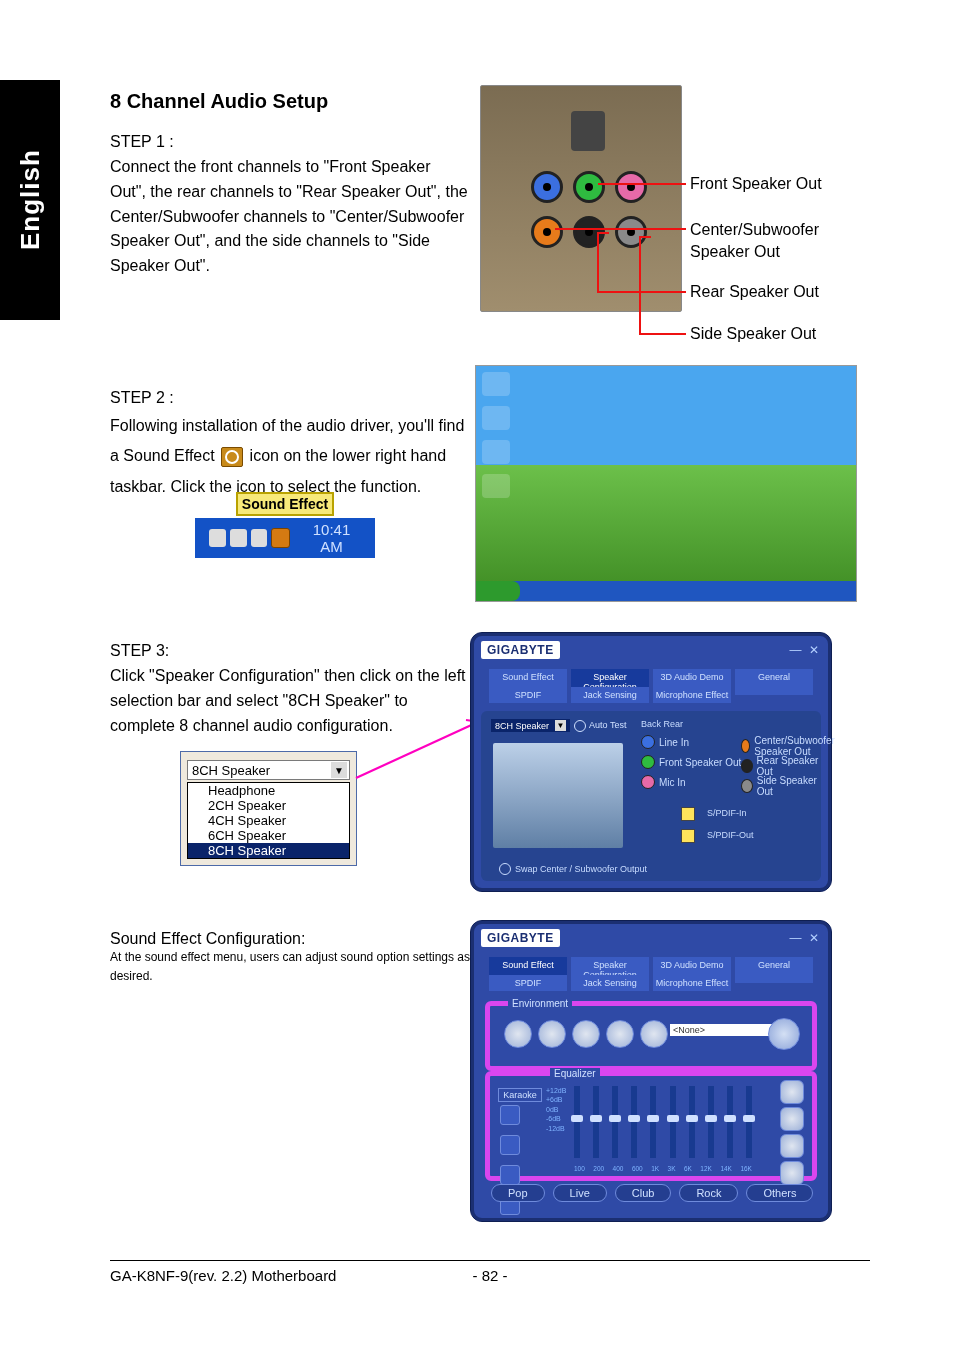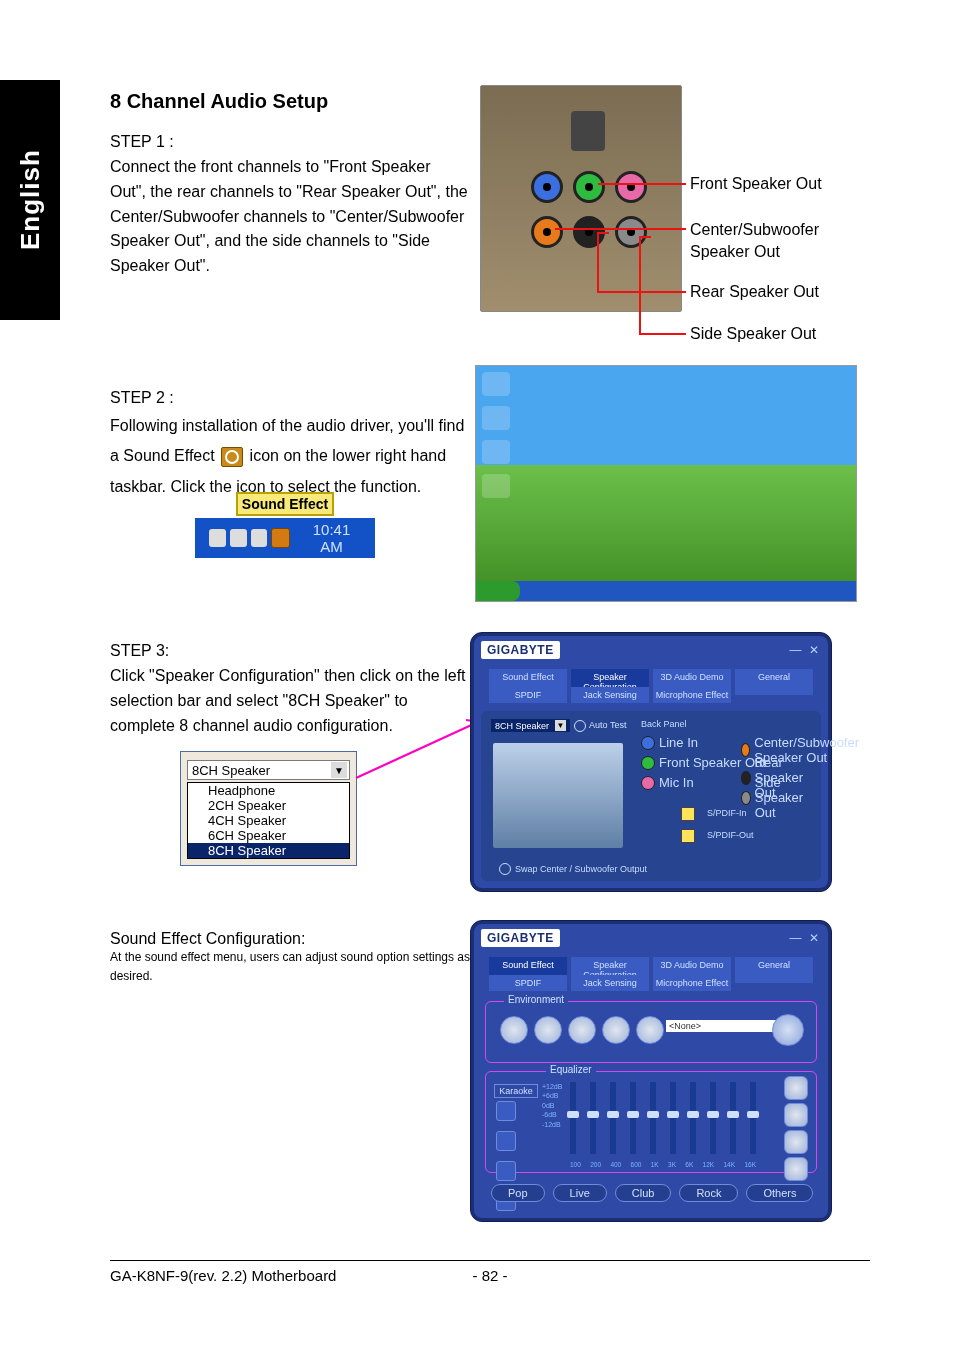--- a/index.html
+++ b/index.html
@@ -236,21 +236,21 @@
   }
   .autotest { color:#cfe0ff; font-size:9px; }
   .autotest .ring {
     display:inline-block; width:10px; height:10px; border:1px solid #cfe0ff;
     border-radius:50%; margin-right:3px; vertical-align:middle;
   }
   .back-head {
     position:absolute; left:160px; top:8px; color:#c8dcff; font-size:9px;
   }
   .jack-row {
-    position:absolute; left:160px; font-size:13px; color:#c8dcff;
+    position:absolute; left:160px; font-size:10px; color:#c8dcff;
     display:flex; align-items:center; gap:4px;
   }
   .jack-row .dot {
     width:12px; height:12px; border-radius:50%; border:1px solid #222;
   }
   .jack-row.r1l { top:24px; } .jack-row.r1r { top:24px; left:260px; }
   .jack-row.r2l { top:44px; } .jack-row.r2r { top:44px; left:260px; }
   .jack-row.r3l { top:64px; } .jack-row.r3r { top:64px; left:260px; }
   .spdif { position:absolute; left:200px; font-size:9px; color:#c8dcff; }
   .spdif .sq { display:inline-block; width:12px; height:12px; background:#ffe45b; border:1px solid #444; vertical-align:middle; margin-right:12px;}
@@ -265,21 +265,21 @@
 
   
   .hl-box {
     position:absolute; left:480px; top:712px;
     width:122px; height:16px; border:2px solid #ff00c0;
   }
   .hl-arrow { position:absolute; stroke:#ff00c0; fill:none; stroke-width:2.2; }
 
   
   .env-box, .eq-box, .presets-row {
-    position:absolute; border:1px solid #d946ef; border-radius:6px;
+    position:absolute; border:5px solid #d946ef; border-radius:6px;
   }
   .env-box { left:14px; right:14px; top:80px; height:60px; }
   .env-box .lbl {
     position:absolute; left:18px; top:-8px; background:#2f4aa6;
     color:#cfe0ff; font-size:10px; padding:0 4px;
   }
   .env-icons { position:absolute; top:14px; left:14px; display:flex; gap:6px; }
   .env-icons .chip {
     width:26px; height:26px; border-radius:50%;
     background:radial-gradient(#e0e6f0,#9cb0d8);
@@ -474,21 +474,21 @@
     </div>
     <div class="spk-body">
       <div class="select-top">
         <div class="mini-dd">
           <span>8CH Speaker</span>
           <span class="ar">▼</span>
         </div>
         <span class="autotest"><span class="ring"></span><span>Auto Test</span></span>
       </div>
       <div class="spk-photo"></div>
-      <div class="back-head">Back Panel</div>
+      <div class="back-head">Back Rear</div>
 
       <div class="jack-row r1l">
           <span class="dot" style="background:#3b6fe0"></span>
           <span>Line In</span>
         </div>
       <div class="jack-row r1r">
           <span class="dot" style="background:#e77b1b"></span>
           <span>Center/Subwoofer Speaker Out</span>
         </div>
       <div class="jack-row r2l">

